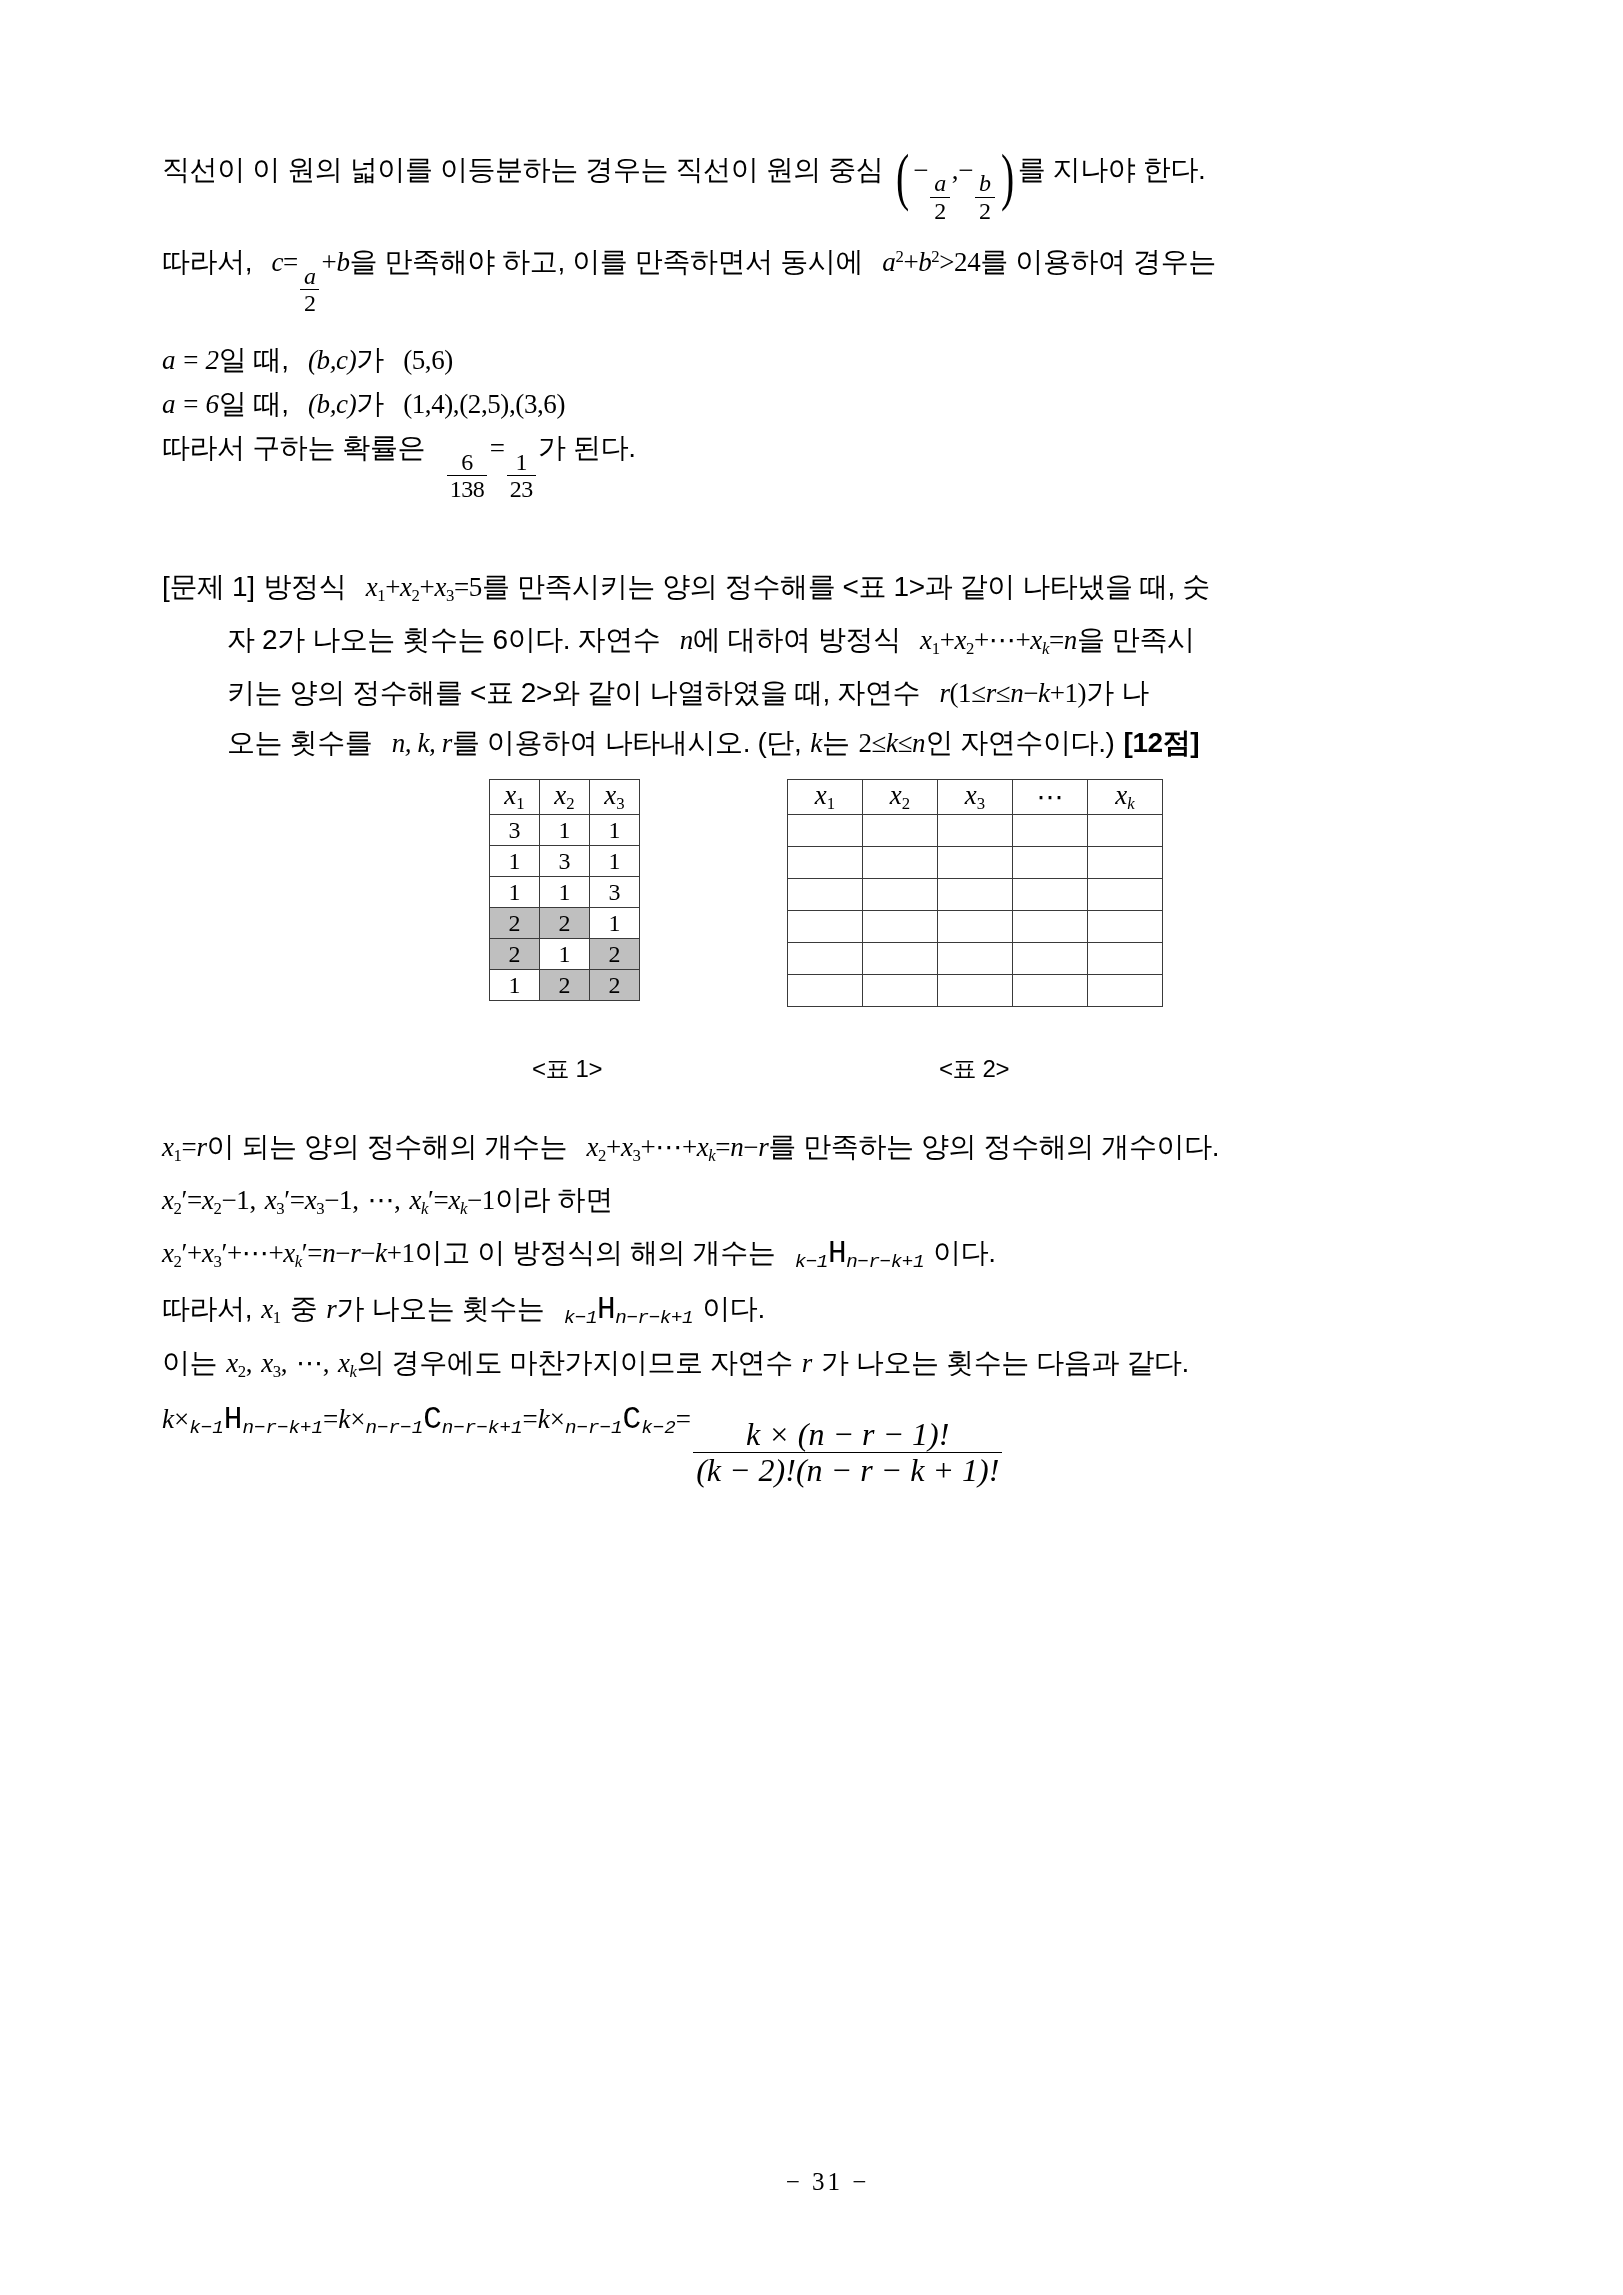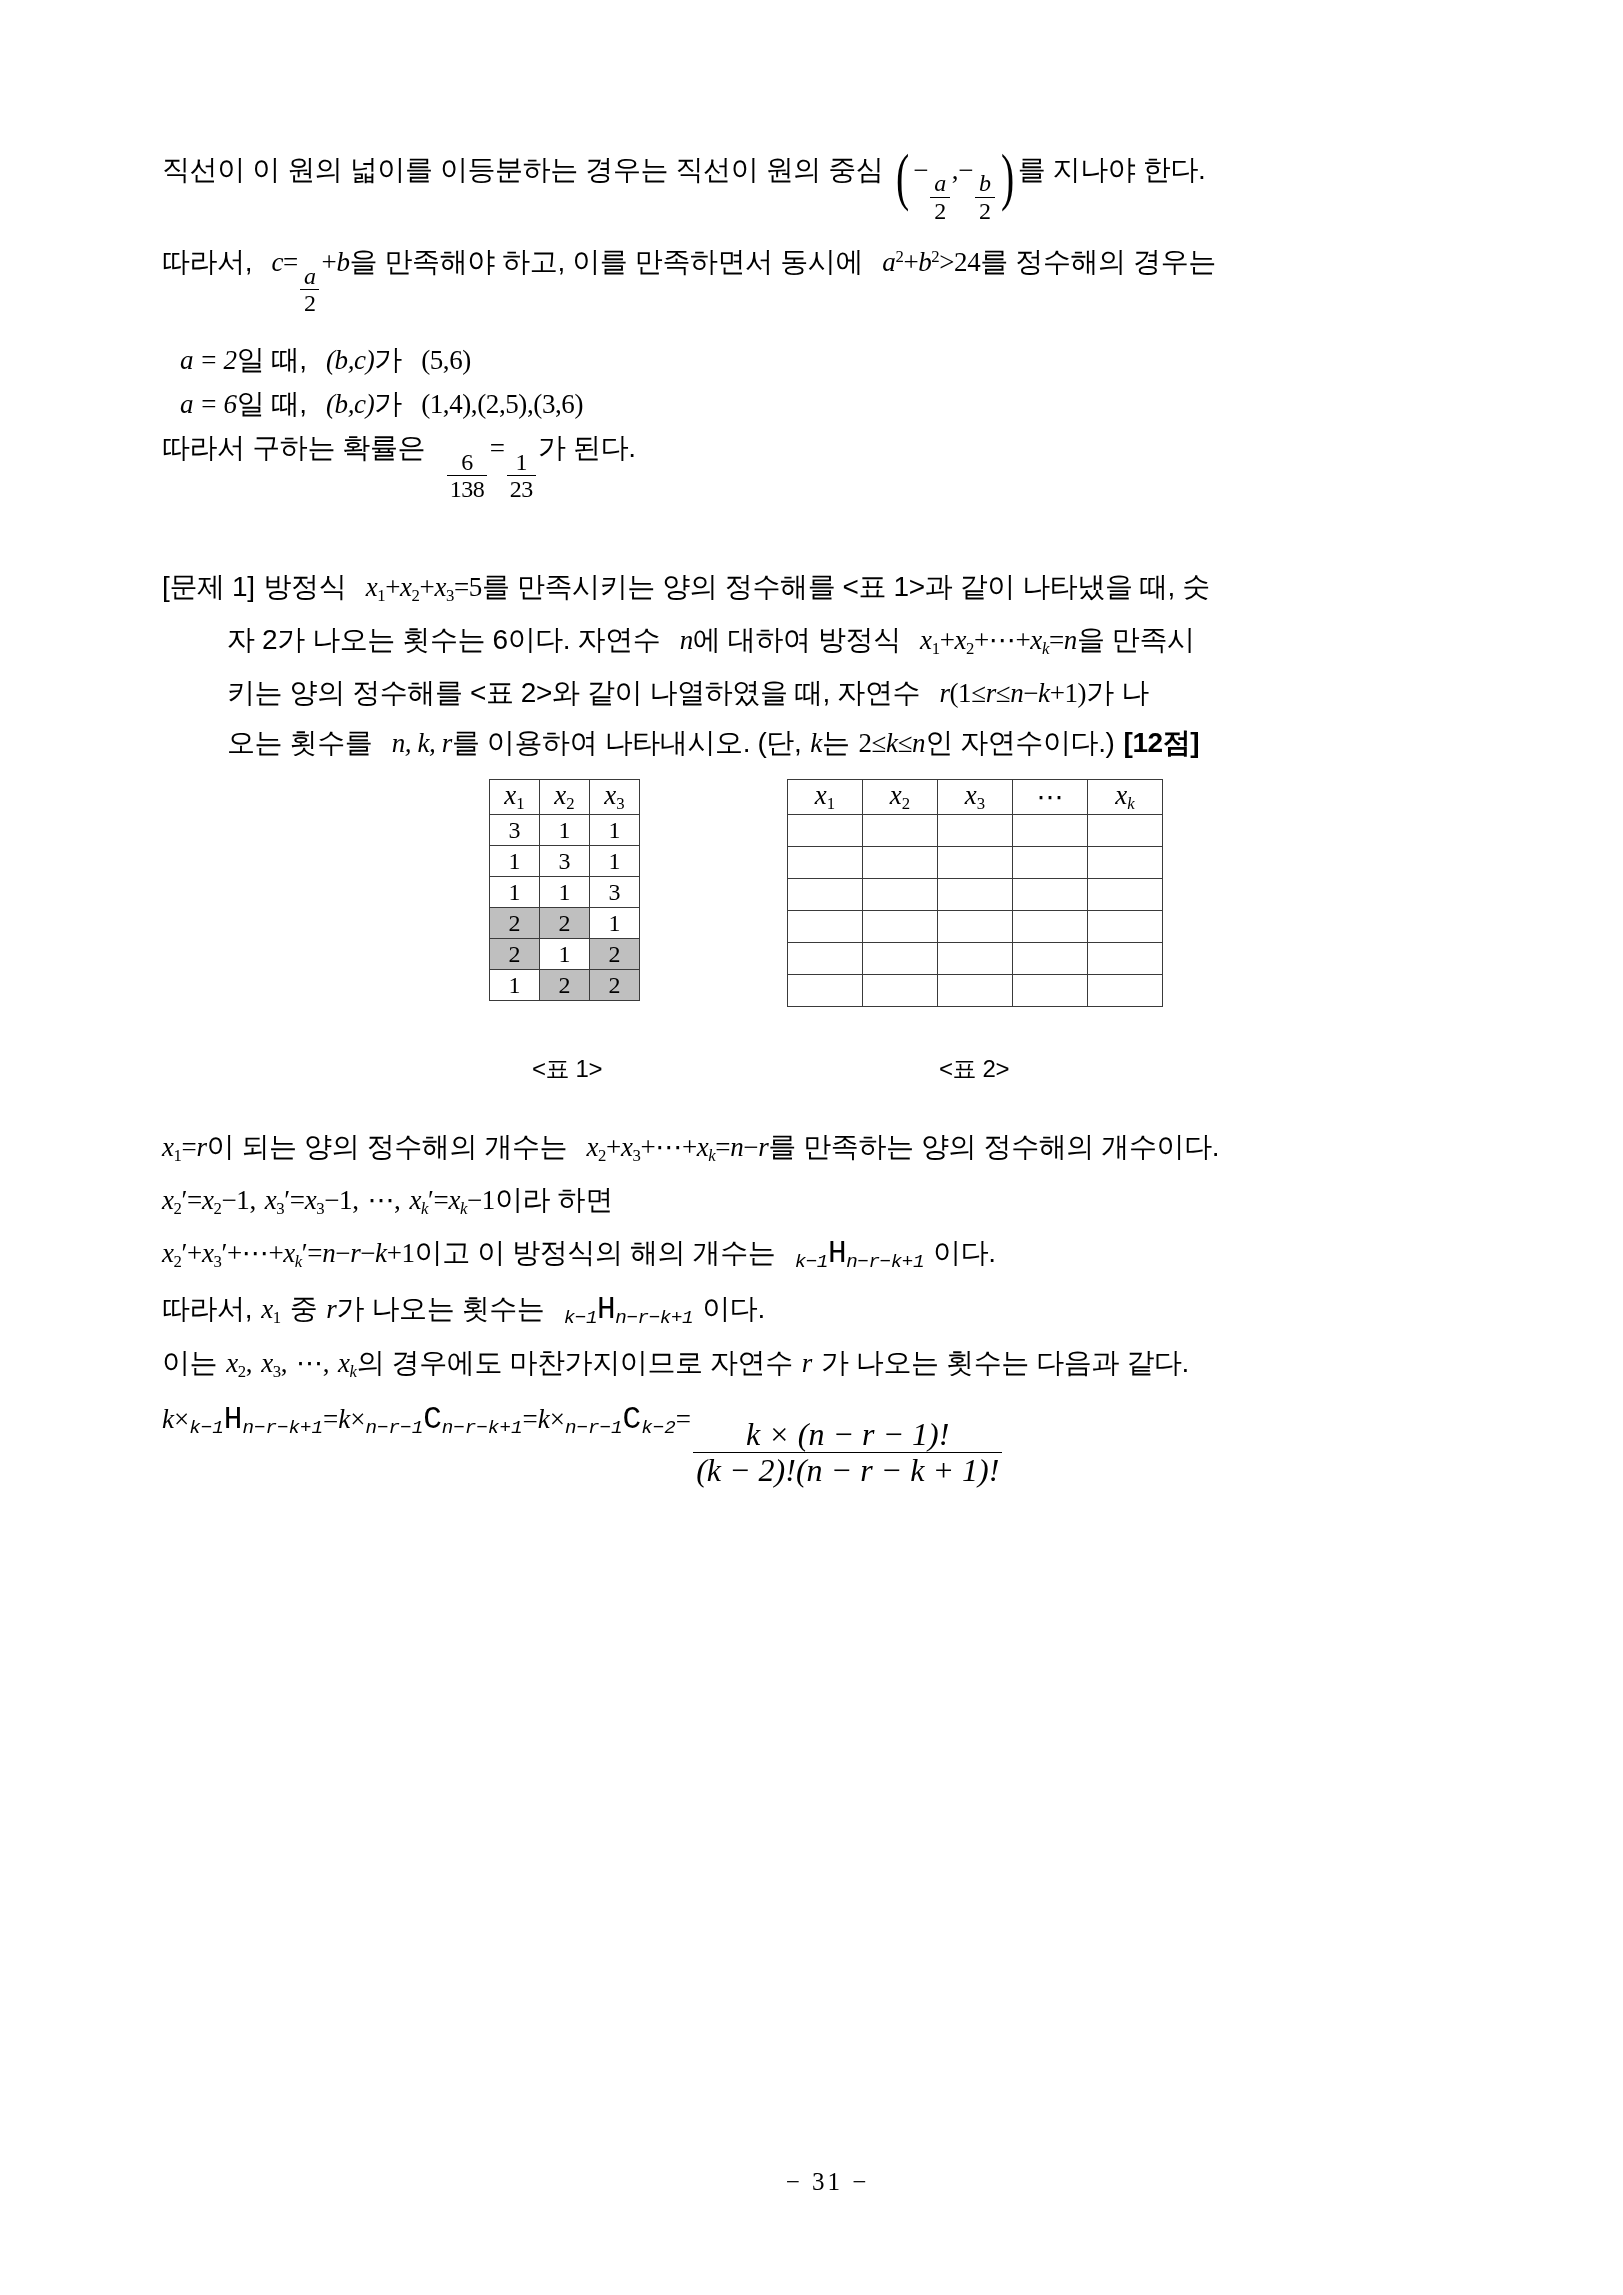--- a/index.html
+++ b/index.html
@@ -102,21 +102,21 @@
     vertical-align: -0.28em;
     font-style: italic;
   }
   .comb .post {
     font-size: 0.62em;
     vertical-align: -0.28em;
     font-style: italic;
   }
 
   
-  .caselist .line { margin-bottom: 16.4px; margin-left: 18px; }
+  .caselist .line { margin-bottom: 16.4px; }
 
   
   .problem {
     margin-top: 71px;
     margin-bottom: 7.4px;
   }
   .problem .prow {
     font-size: 28px;
     line-height: 1.0;
     margin-bottom: 22px;
@@ -206,21 +206,21 @@
           <span class="bar"></span>
           <span class="bot" style="font-style:normal">2</span>
         </span><span class="bigparen">)</span><span>를 지나야 한다.</span>
   </div>
 
   <div class="line ko" style="margin-bottom:30px">
     <span>따라서,</span><span class="sp-lg"></span><span class="m">c</span><span class="op">=</span><span class="frac it">
           <span class="top">a</span>
           <span class="bar"></span>
           <span class="bot" style="font-style:normal">2</span>
-        </span><span class="op">+</span><span class="m">b</span><span>을 만족해야 하고, 이를 만족하면서 동시에</span><span class="sp-lg"></span><span class="m">a<sup class="upr">2</sup></span><span class="op">+</span><span class="m">b<sup class="upr">2</sup></span><span class="op">&gt;</span><span class="num">24</span><span>를 정수해의 경우는</span>
+        </span><span class="op">+</span><span class="m">b</span><span>을 만족해야 하고, 이를 만족하면서 동시에</span><span class="sp-lg"></span><span class="m">a<sup class="upr">2</sup></span><span class="op">+</span><span class="m">b<sup class="upr">2</sup></span><span class="op">&gt;</span><span class="num">24</span><span>를 이용하여 경우는</span>
   </div>
 
   <div class="caselist">
     <div class="line ko">
       <span class="m">a = 2</span><span>일 때,</span><span class="sp-lg"></span><span class="m">(b,c)</span><span>가</span><span class="sp-lg"></span><span class="num">(5,6)</span>
     </div>
     <div class="line ko">
       <span class="m">a = 6</span><span>일 때,</span><span class="sp-lg"></span><span class="m">(b,c)</span><span>가</span><span class="sp-lg"></span><span class="num">(1,4),(2,5),(3,6)</span>
     </div>
   </div>

